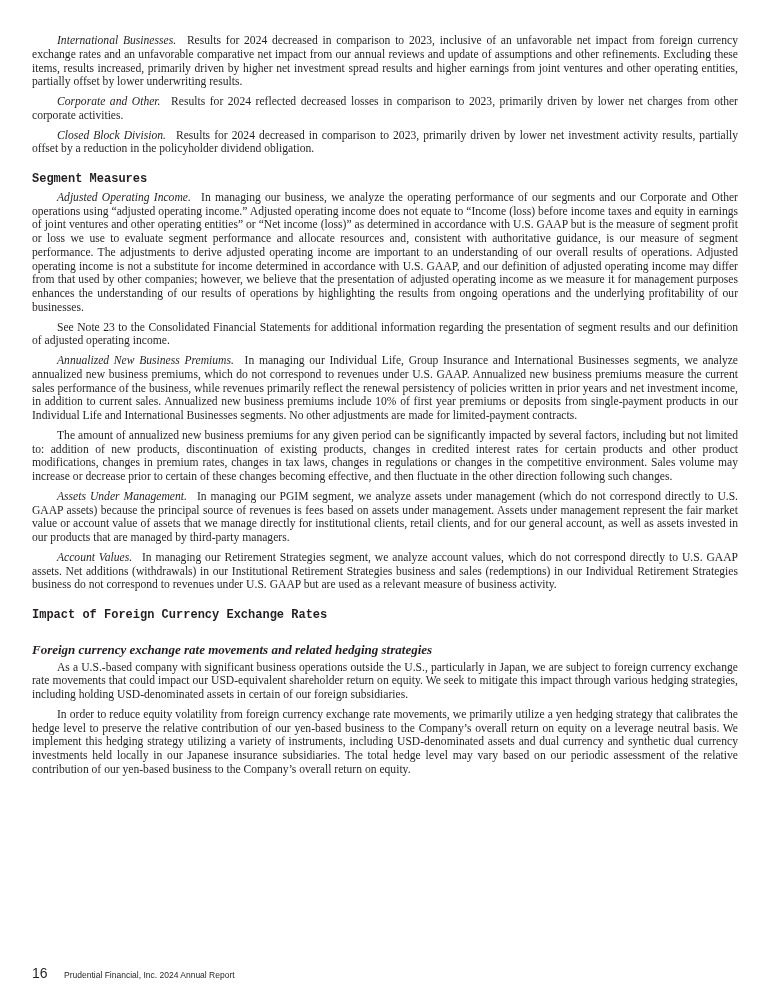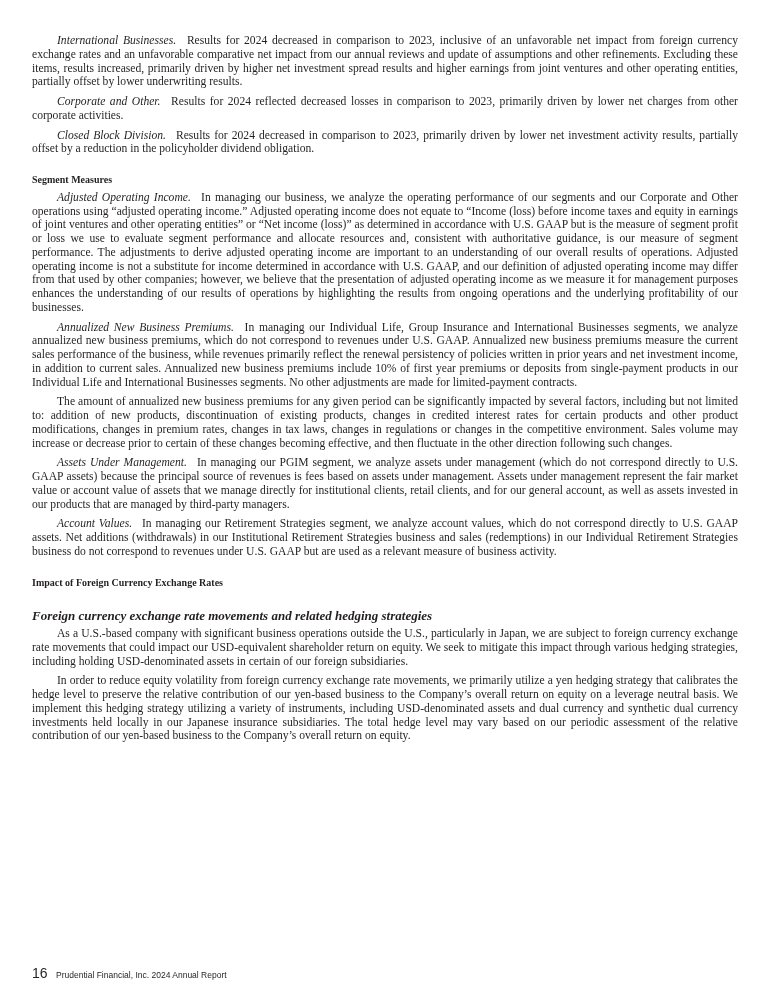--- a/index.html
+++ b/index.html
@@ -1,37 +1,38 @@
 <!DOCTYPE html>
 <html><head>
 <meta charset="utf-8">
 <style>
   html, body { margin: 0; padding: 0; background: #ffffff; }
   body { width: 768px; height: 1004px; position: relative; overflow: hidden; color: #231f20; }
   .page { position: absolute; left: 32px; top: 34px; width: 706px; font-family: "Liberation Serif", "DejaVu Serif", serif; font-size: 11.6px; line-height: 13.75px; }
   p { margin: 0 0 6px 0; text-align: justify; text-indent: 25px; }
   .lead { font-style: italic; margin-right: 6px; }
-  h2 { font-family: Liberation Serif, serif; font-size: 10px; font-weight: bold; margin: 17px 0 4px 0; }
+  h2 { font-family: Liberation Mono, monospace; font-size: 12px; font-weight: bold; margin: 17px 0 4px 0; }
   h3 { font-family: "Liberation Serif", "DejaVu Serif", serif; font-size: 13px; font-weight: bold; font-style: italic; margin: 20px 0 4px 0; }
   .footer { position: absolute; left: 32px; top: 964px; font-family: "Liberation Sans", "DejaVu Sans", sans-serif; color: #231f20; }
-  .footer .pg { font-size: 14px; margin-right: 4px; }
+  .footer .pg { font-size: 14px; margin-right: 12px; }
   .footer .rep { font-size: 8.5px; }
 </style>
 </head>
 <body>
 
 <div class="page">
 
   <p><span class="lead">International Businesses.</span> <span>Results for 2024 decreased in comparison to 2023, inclusive of an unfavorable net impact from foreign currency exchange rates and an unfavorable comparative net impact from our annual reviews and update of assumptions and other refinements. Excluding these items, results increased, primarily driven by higher net investment spread results and higher earnings from joint ventures and other operating entities, partially offset by lower underwriting results.</span></p>
   <p><span class="lead">Corporate and Other.</span> <span>Results for 2024 reflected decreased losses in comparison to 2023, primarily driven by lower net charges from other corporate activities.</span></p>
   <p><span class="lead">Closed Block Division.</span> <span>Results for 2024 decreased in comparison to 2023, primarily driven by lower net investment activity results, partially offset by a reduction in the policyholder dividend obligation.</span></p>
 
   <h2>Segment Measures</h2>
 
   <p><span class="lead">Adjusted Operating Income.</span> <span>In managing our business, we analyze the operating performance of our segments and our Corporate and Other operations using “adjusted operating income.” Adjusted operating income does not equate to “Income (loss) before income taxes and equity in earnings of joint ventures and other operating entities” or “Net income (loss)” as determined in accordance with U.S. GAAP but is the measure of segment profit or loss we use to evaluate segment performance and allocate resources and, consistent with authoritative guidance, is our measure of segment performance. The adjustments to derive adjusted operating income are important to an understanding of our overall results of operations. Adjusted operating income is not a substitute for income determined in accordance with U.S. GAAP, and our definition of adjusted operating income may differ from that used by other companies; however, we believe that the presentation of adjusted operating income as we measure it for management purposes enhances the understanding of our results of operations by highlighting the results from ongoing operations and the underlying profitability of our businesses.</span></p>
+  <p><span>See Note 23 to the Consolidated Financial Statements for additional information regarding the presentation of segment results and our definition of adjusted operating income.</span></p>
   <p><span class="lead">Annualized New Business Premiums.</span> <span>In managing our Individual Life, Group Insurance and International Businesses segments, we analyze annualized new business premiums, which do not correspond to revenues under U.S. GAAP. Annualized new business premiums measure the current sales performance of the business, while revenues primarily reflect the renewal persistency of policies written in prior years and net investment income, in addition to current sales. Annualized new business premiums include 10% of first year premiums or deposits from single-payment products in our Individual Life and International Businesses segments. No other adjustments are made for limited-payment contracts.</span></p>
   <p><span>The amount of annualized new business premiums for any given period can be significantly impacted by several factors, including but not limited to: addition of new products, discontinuation of existing products, changes in credited interest rates for certain products and other product modifications, changes in premium rates, changes in tax laws, changes in regulations or changes in the competitive environment. Sales volume may increase or decrease prior to certain of these changes becoming effective, and then fluctuate in the other direction following such changes.</span></p>
   <p><span class="lead">Assets Under Management.</span> <span>In managing our PGIM segment, we analyze assets under management (which do not correspond directly to U.S. GAAP assets) because the principal source of revenues is fees based on assets under management. Assets under management represent the fair market value or account value of assets that we manage directly for institutional clients, retail clients, and for our general account, as well as assets invested in our products that are managed by third-party managers.</span></p>
   <p><span class="lead">Account Values.</span> <span>In managing our Retirement Strategies segment, we analyze account values, which do not correspond directly to U.S. GAAP assets. Net additions (withdrawals) in our Institutional Retirement Strategies business and sales (redemptions) in our Individual Retirement Strategies business do not correspond to revenues under U.S. GAAP but are used as a relevant measure of business activity.</span></p>
 
   <h2>Impact of Foreign Currency Exchange Rates</h2>
   <h3>Foreign currency exchange rate movements and related hedging strategies</h3>
 
   <p><span>As a U.S.-based company with significant business operations outside the U.S., particularly in Japan, we are subject to foreign currency exchange rate movements that could impact our USD-equivalent shareholder return on equity. We seek to mitigate this impact through various hedging strategies, including holding USD-denominated assets in certain of our foreign subsidiaries.</span></p>
   <p><span>In order to reduce equity volatility from foreign currency exchange rate movements, we primarily utilize a yen hedging strategy that calibrates the hedge level to preserve the relative contribution of our yen-based business to the Company’s overall return on equity on a leverage neutral basis. We implement this hedging strategy utilizing a variety of instruments, including USD-denominated assets and dual currency and synthetic dual currency investments held locally in our Japanese insurance subsidiaries. The total hedge level may vary based on our periodic assessment of the relative contribution of our yen-based business to the Company’s overall return on equity.</span></p>

